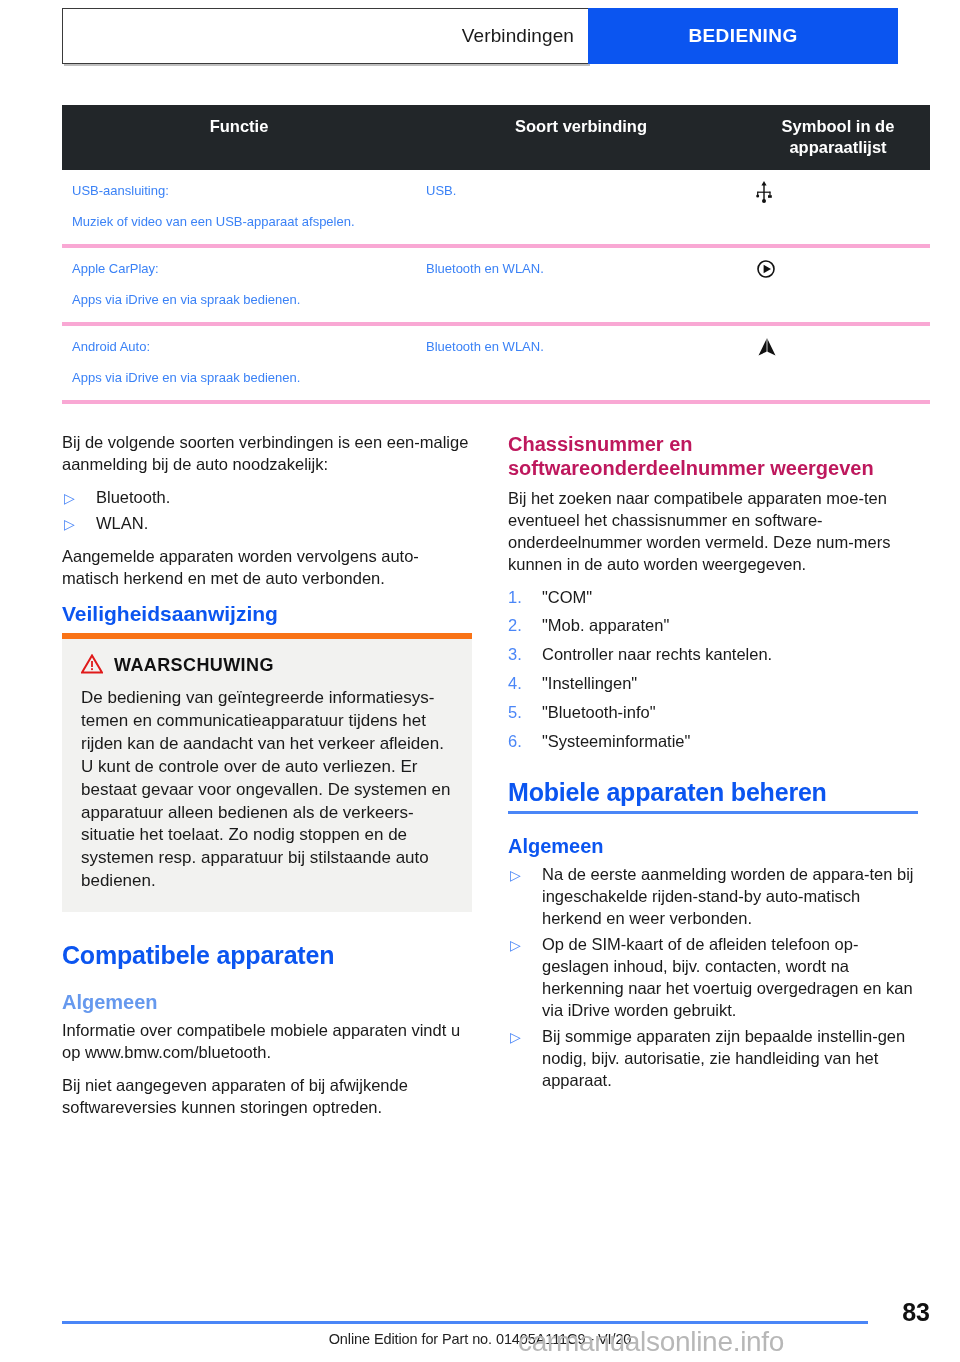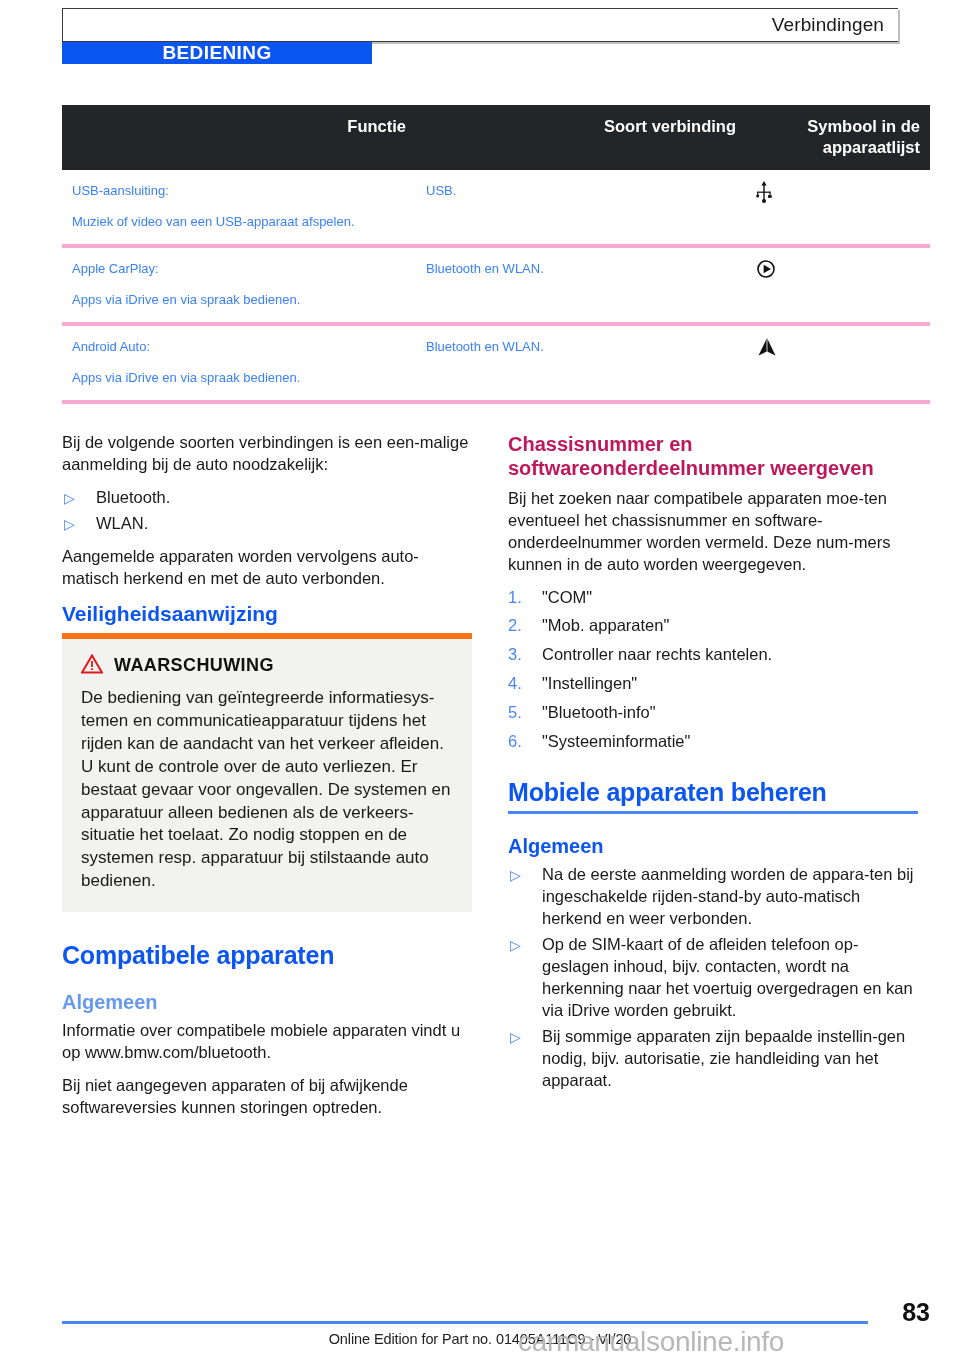--- a/index.html
+++ b/index.html
@@ -21,21 +21,20 @@
 
   
   .header {
     position: absolute;
     top: 8px;
     left: 62px;
     width: 836px;
     height: 56px;
     display: flex;
     align-items: stretch;
-    flex-direction: column;
   }
   .header-left {
     flex: 1 1 auto;
     border: 1px solid #3a3a3a;
     border-right: none;
     background: #ffffff;
     display: flex;
     align-items: center;
     justify-content: flex-end;
     padding-right: 14px;
@@ -44,21 +43,21 @@
   }
   .header-left span {
     font-size: 19px;
     color: #1a1a1a;
     letter-spacing: 0.1px;
   }
   .header-right {
     width: 310px;
     background: #0B55F0;
     display: flex;
-    align-items: flex-end;
+    align-items: center;
     justify-content: center;
     box-sizing: border-box;
   }
   .header-right span {
     font-size: 19px;
     font-weight: bold;
     color: #ffffff;
     letter-spacing: 0.4px;
   }
 
@@ -69,21 +68,21 @@
     left: 62px;
     width: 868px;
     border-collapse: collapse;
     table-layout: fixed;
   }
   .tbl th {
     background: #222629;
     color: #ffffff;
     font-size: 16.5px;
     font-weight: bold;
-    text-align: right;
+    text-align: center;
     padding: 11px 10px 12px 10px;
     vertical-align: top;
     line-height: 1.28;
   }
   .tbl td {
     font-size: 13px;
     color: #3b82f6;
     padding: 11px 10px 13px 10px;
     vertical-align: top;
     line-height: 1.5;

